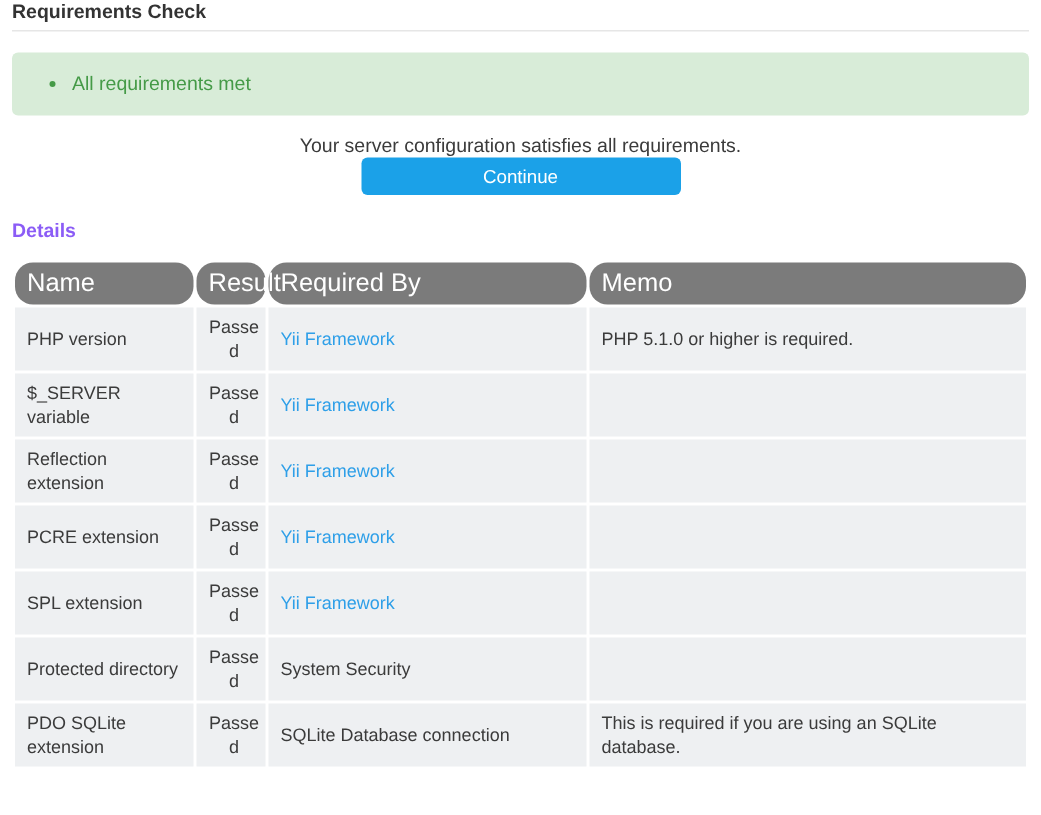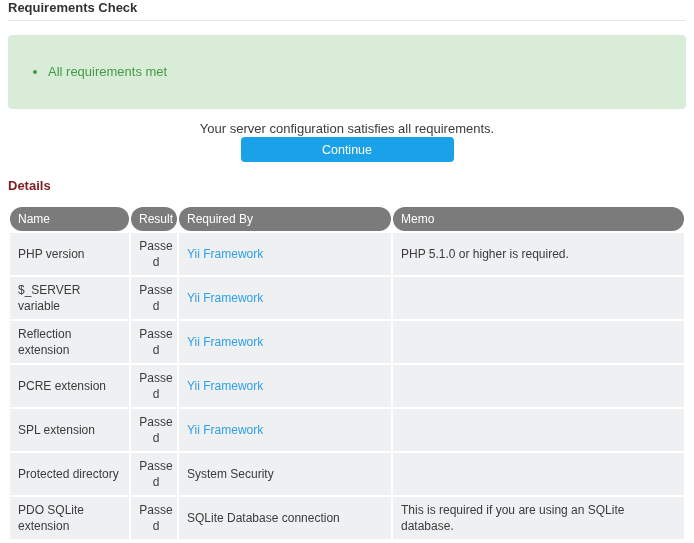--- a/index.html
+++ b/index.html
@@ -27,21 +27,21 @@
     border-bottom:1px solid #e6e6e6;
     font-size:13px;
     font-weight:bold;
     color:#333;
   }
 
   .alert{
     margin-top:14px;
     background:var(--alert-bg);
     border-radius:4px;
-    padding:29px 16px;
+    padding:13px 16px;
   }
   .alert ul{
     list-style:disc;
     padding-left:24px;
     color:var(--alert-text);
   }
   .alert li{
     font-size:13px;
     line-height:16px;
   }
@@ -67,35 +67,35 @@
     font-family:inherit;
     font-size:12.5px;
     cursor:pointer;
     text-align:center;
   }
 
   .details-title{
     margin-top:16px;
     font-size:13px;
     font-weight:bold;
-    color:#7f1d1d;
+    color:#8b5cf6;
   }
 
   table.req{
     margin-top:12px;
     width:100%;
     border-collapse:separate;
     border-spacing:2px;
     table-layout:fixed;
   }
   table.req th{
     background:var(--header-gray);
     color:#ffffff;
     font-weight:normal;
-    font-size:12px;
+    font-size:17px;
     text-align:left;
     padding:4px 8px;
     height:24px;
     vertical-align:middle;
     border-radius:12px;
   }
   table.req td{
     background:var(--row-bg);
     font-size:12px;
     line-height:16px;

